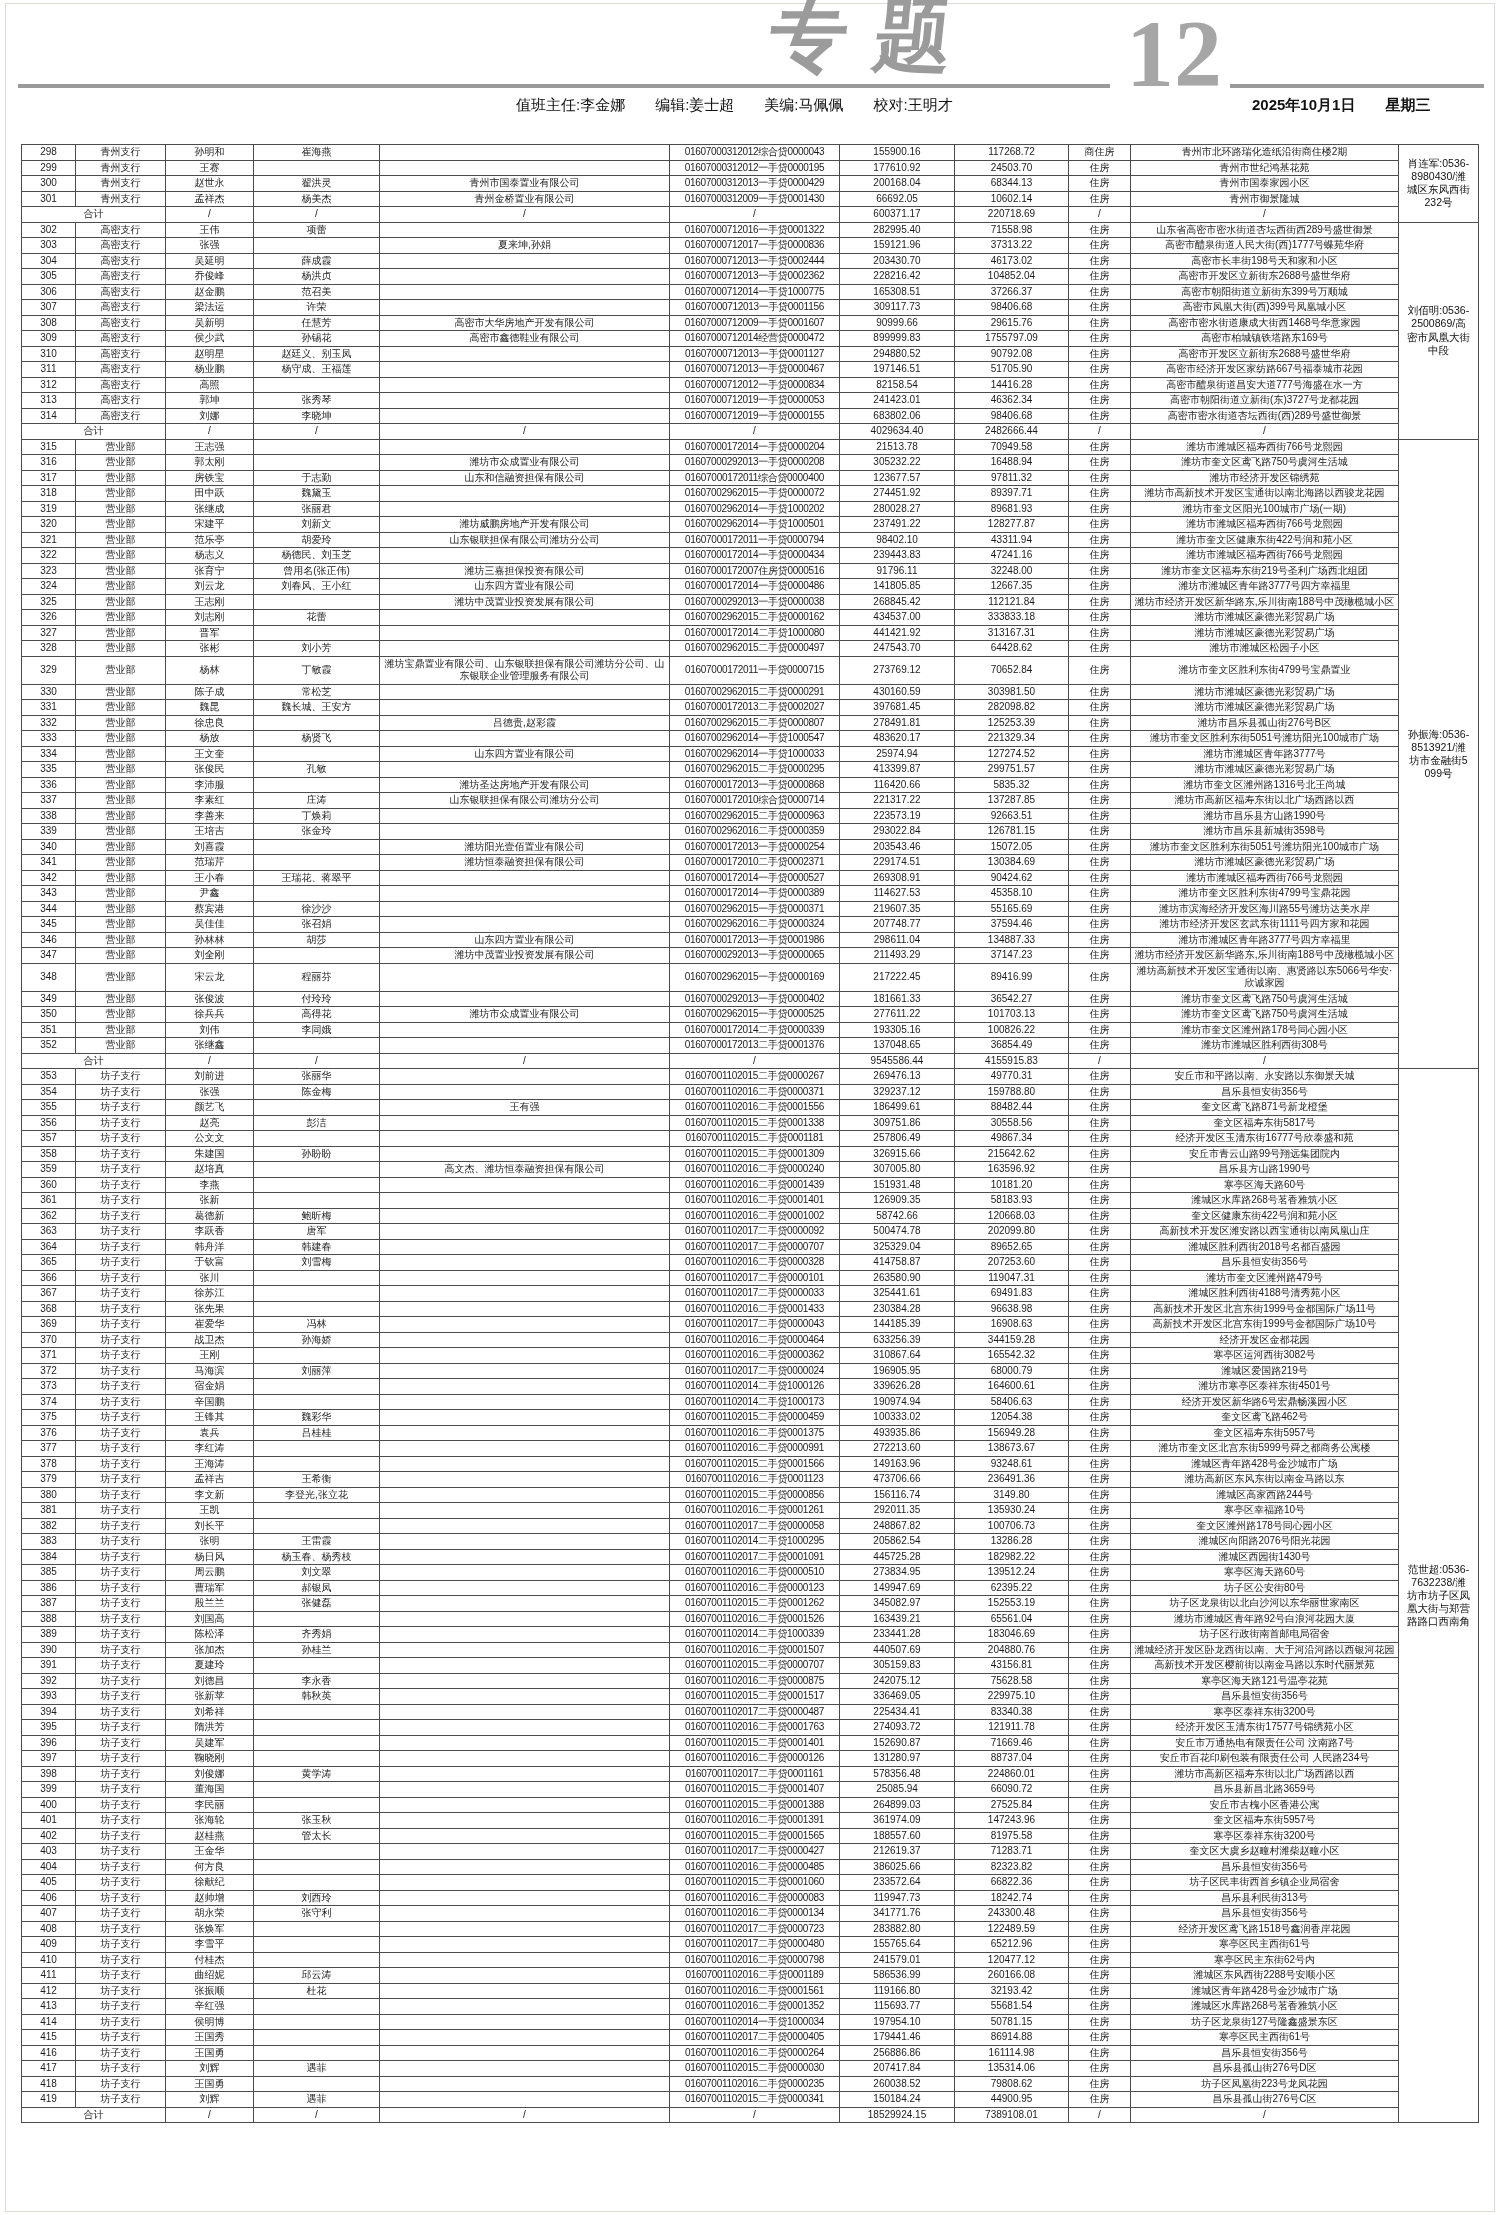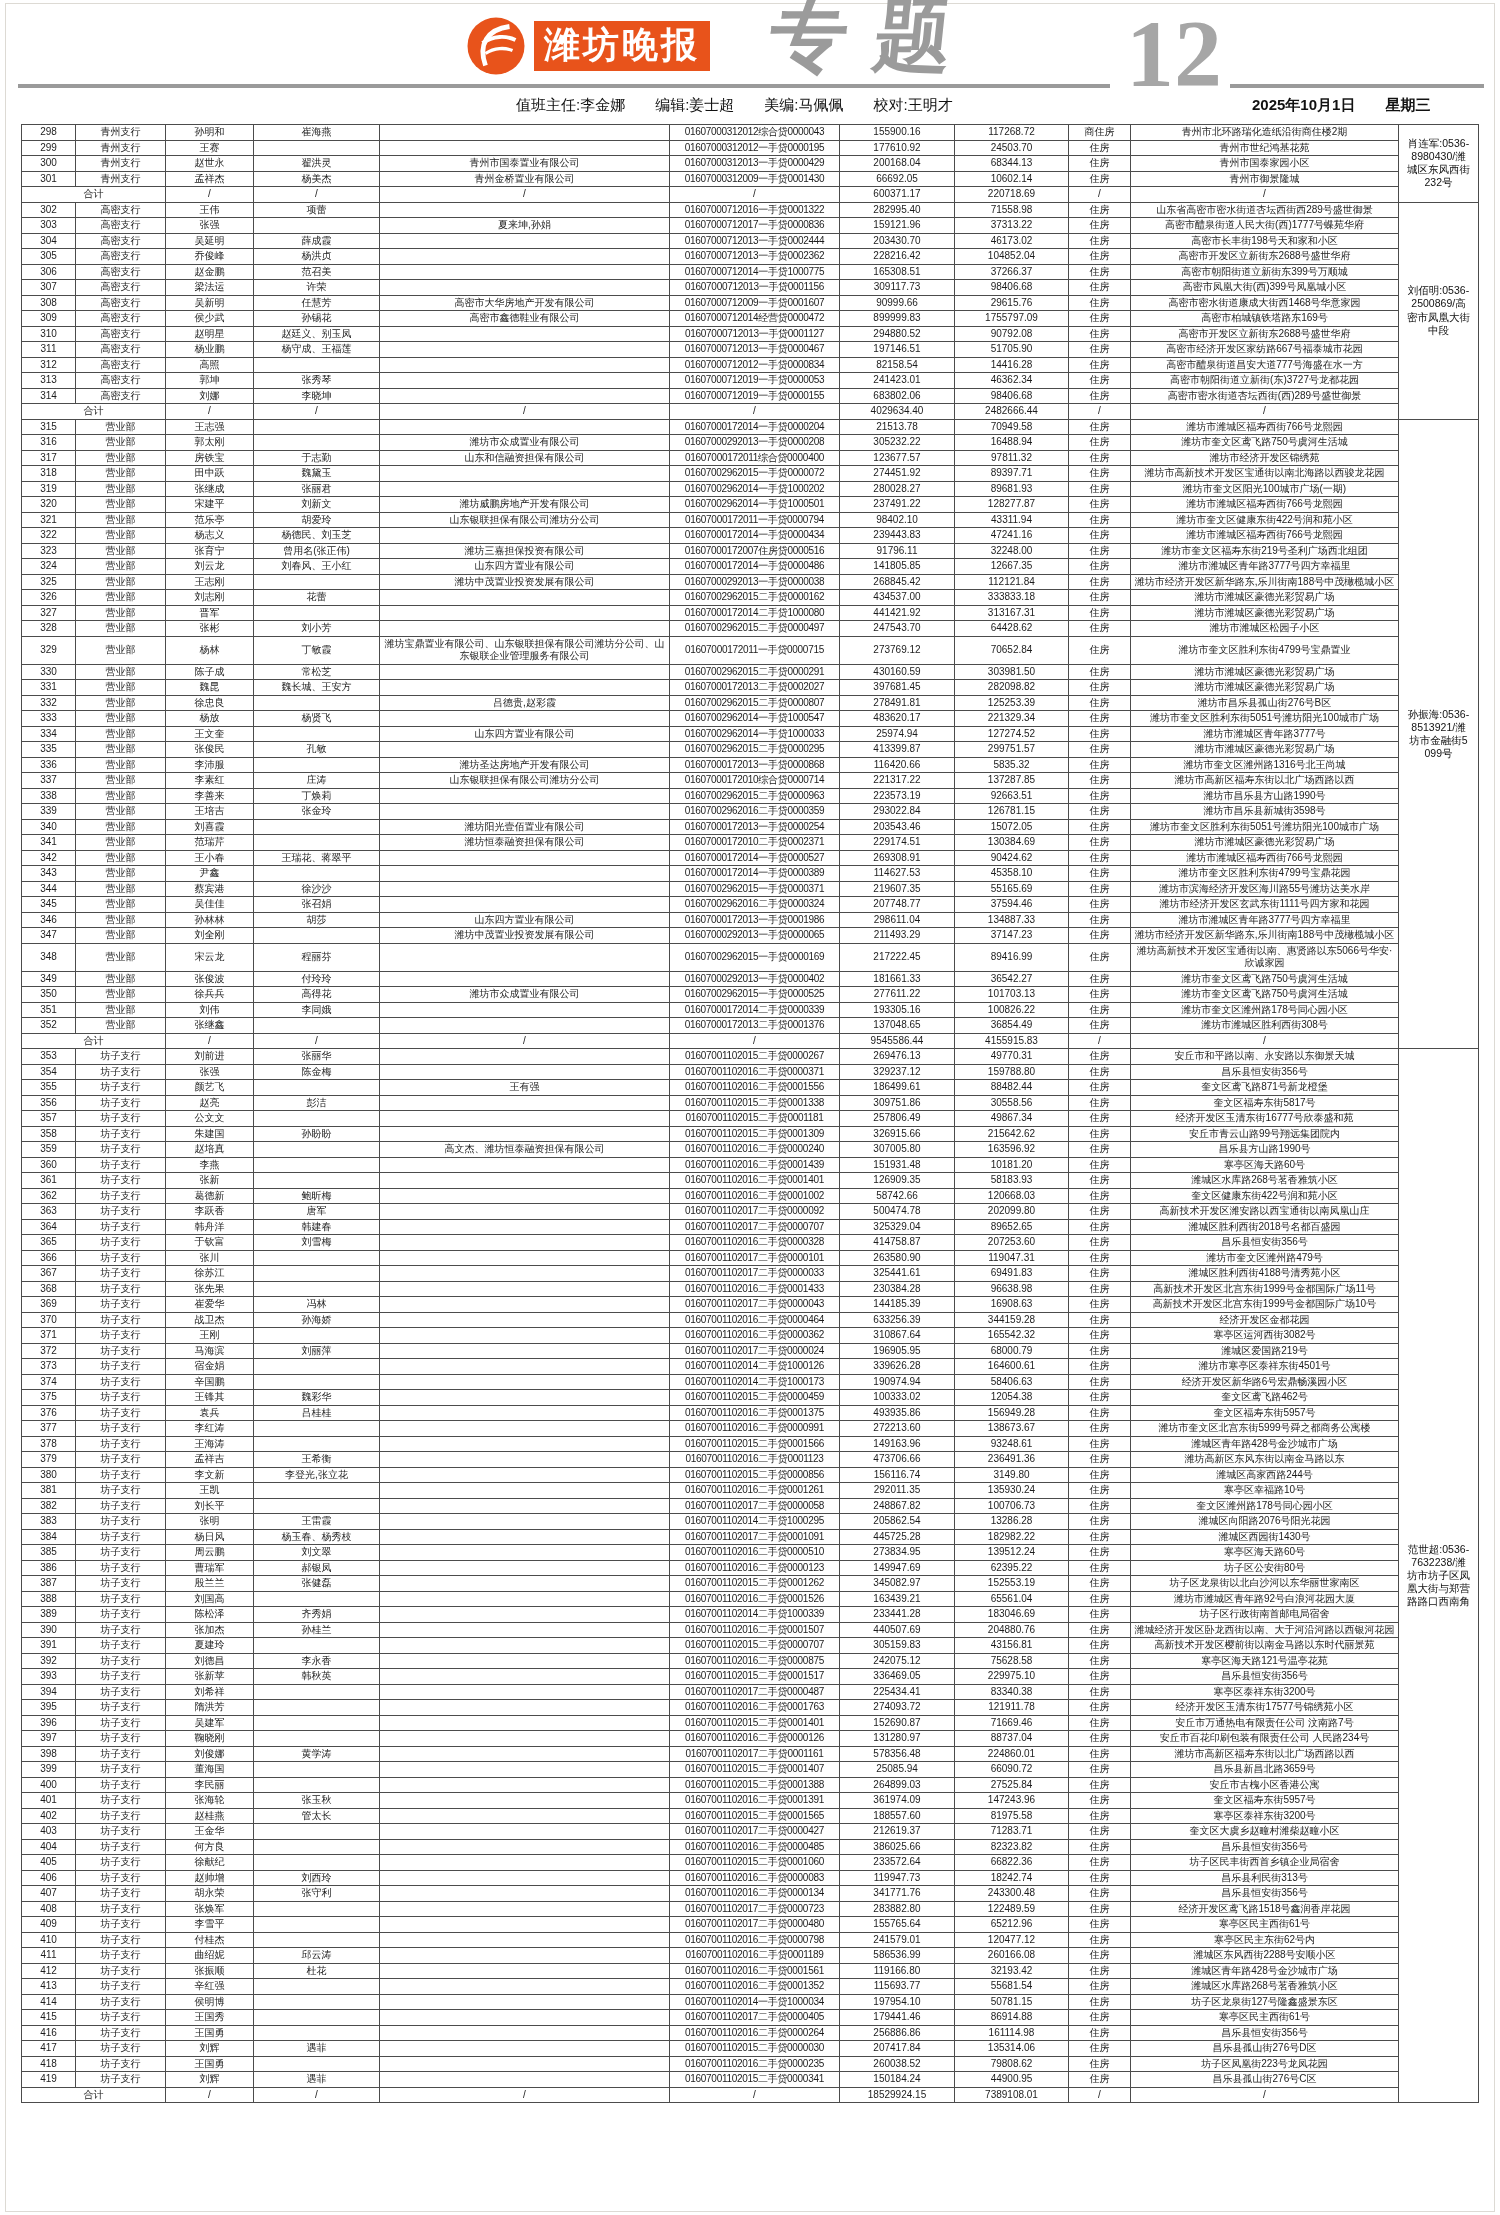--- a/index.html
+++ b/index.html
@@ -18,44 +18,35 @@
                  transform:skewX(-6deg);line-height:1.05;white-space:nowrap;}
   .rule{position:absolute;top:84px;height:4px;background:#9a9a9a;}
   #rule-left{left:18px;width:1092px;}
   #rule-right{left:1230px;width:254px;}
   #page-number{position:absolute;left:1126px;top:6px;font-family:"Liberation Serif","DejaVu Serif",serif;
                font-weight:bold;font-size:96px;color:#a6a6a6;line-height:1;}
   #credits{position:absolute;left:516px;top:96px;font-size:15px;font-weight:normal;color:#111;white-space:nowrap;}
   #issue-date{position:absolute;left:1252px;top:96px;font-size:15px;font-weight:bold;color:#111;white-space:nowrap;}
 
   
-  #loan-table{border-collapse:collapse;table-layout:fixed;width:1458px;margin-left:21px;}
+  #loan-table{border-collapse:collapse;table-layout:fixed;width:1458px;margin-left:21px;margin-top:20px;}
   #loan-table td{border:1px solid #4c4c4c;text-align:center;vertical-align:middle;
                  font-size:10px;line-height:1.25;padding:1px 2px;color:#1c1c1c;
                  overflow:hidden;word-break:break-all;}
   #loan-table td.loan{letter-spacing:-0.3px;white-space:nowrap;}
   #loan-table td.note{font-size:10.5px;color:#111;padding:2px 8px;}
   #loan-table tr.sub td{font-size:10px;}
 </style>
 </head>
 <body>
 
 <div id="page">
   <div id="frame"></div>
 
   <div id="masthead">
-    <div id="logo-group">
-      <svg id="logo-disc" viewBox="0 0 40 40">
-        <circle cx="20" cy="20" r="19" fill="#e8531b"></circle>
-        <path d="M29 7 C14 9 8 19 13 33" stroke="#ffffff" stroke-width="3.2" fill="none"></path>
-        <path d="M11 18 C18 13 27 13 33 16" stroke="#ffffff" stroke-width="2.6" fill="none"></path>
-        <path d="M13 25 C19 21 26 21 31 23" stroke="#ffffff" stroke-width="2.2" fill="none"></path>
-      </svg>
-      <div id="paper-name">潍坊晚报</div>
-    </div>
     <div id="section-title">专题</div>
     <div id="rule-left" class="rule"></div>
     <div id="rule-right" class="rule"></div>
     <div id="page-number">12</div>
     <div id="credits">值班主任:李金娜　　编辑:姜士超　　美编:马佩佩　　校对:王明才</div>
     <div id="issue-date">2025年10月1日　　星期三</div>
   </div>
 
   <table id="loan-table">
     <colgroup>

